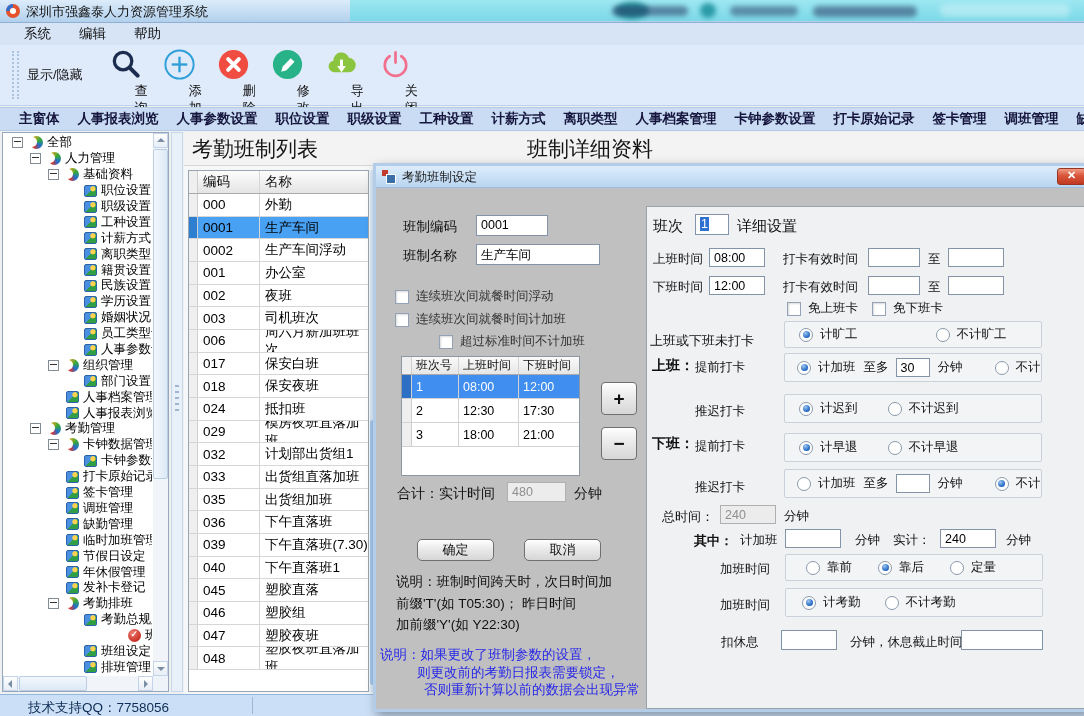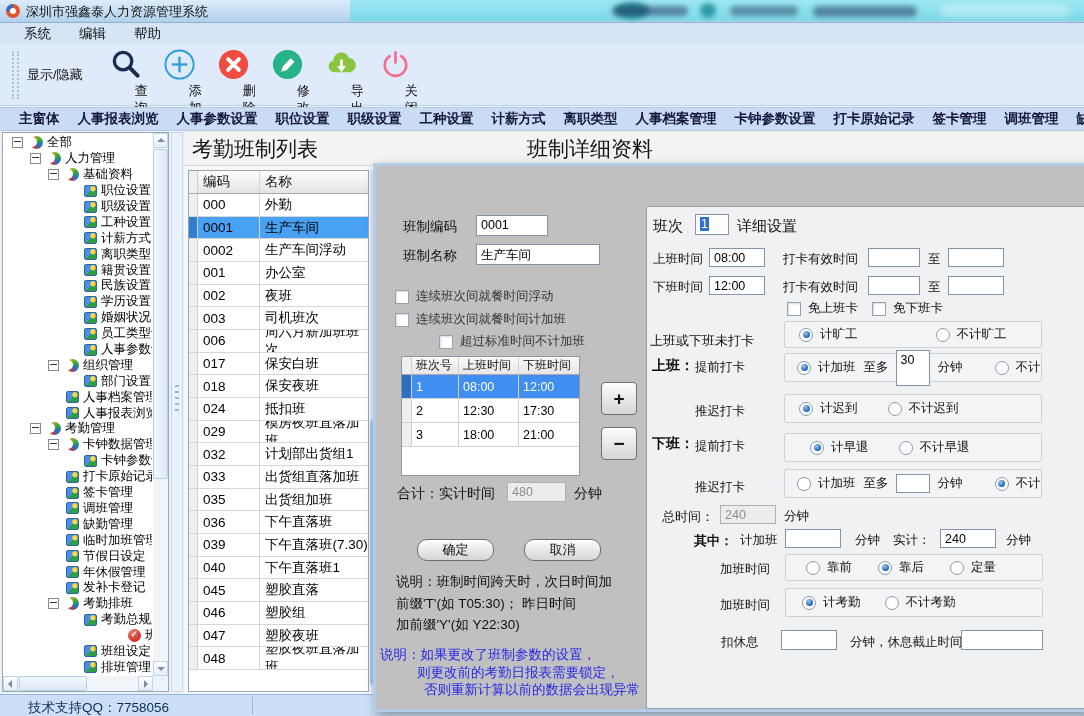--- a/index.html
+++ b/index.html
@@ -142,21 +142,21 @@
          flex:none;position:relative;display:inline-block;}
   .radio.on::after{content:"";position:absolute;inset:2.5px;border-radius:50%;
          background:radial-gradient(circle at 35% 30%,#9cc7f0,#1b62c2 72%);}
   .rlabel{font-size:12.5px;color:#111;margin-left:7px;white-space:nowrap;}
   .cbrow{position:absolute;display:flex;align-items:center;}
   .group{position:absolute;display:flex;align-items:center;background:#f2f4f6;
          border:1px solid #cbd1d9;border-radius:2px;box-sizing:border-box;}
 
   .btn{position:absolute;display:flex;align-items:center;justify-content:center;font-size:13px;
        color:#111;background:linear-gradient(#fefefe,#e9e9e9 48%,#d6d6d6);
-       border:1px solid #6f6f6f;border-radius:10px;box-shadow:inset 0 1px 0 #fff;box-sizing:border-box;}
+       border:1px solid #6f6f6f;border-radius:5px;box-shadow:inset 0 1px 0 #fff;box-sizing:border-box;}
   .btn.sq{font-size:19px;font-weight:bold;border-radius:4px;}
 
   
   #dgrid{position:absolute;left:25px;top:190px;width:179px;height:120px;background:#fff;
          border:1px solid #8d98a5;box-sizing:border-box;overflow:hidden;}
   .ghead{display:flex;height:17px;background:linear-gradient(#fafafa,#e6e6e6);
          border-bottom:1px solid #aaa;font-size:12px;color:#111;align-items:center;}
   .gstub{width:9px;height:100%;background:#efefef;border-right:1px solid #cfcfcf;flex:none;}
   .gc1{width:47px;padding-left:4px;border-right:1px solid #d2d2d2;height:100%;
        display:flex;align-items:center;box-sizing:border-box;}
@@ -601,20 +601,25 @@
         </div>
     </div>
   </div>
 
   <div id="statusbar">
     <span class="stext">技术支持QQ：7758056</span>
     <span class="ssep"></span>
   </div>
 
   <div id="dialog">
+    <div id="dtitlebar">
+      <span id="dicon"></span>
+      <span id="dtitle">考勤班制设定</span>
+      <span id="dclose"></span>
+    </div>
 
     <span class="flabel md" style="left:27px;top:52px;">班制编码</span>
     <div class="input" style="left:100px;top:49px;width:72px;height:21px;">0001</div>
     <span class="flabel md" style="left:27px;top:81px;">班制名称</span>
     <div class="input" style="left:100px;top:78px;width:124px;height:21px;">生产车间</div>
 
     <div class="cbrow" style="left:19px;top:122px;">
       <span class="checkbox"></span>
       <span class="rlabel" style="color:#333;">连续班次间就餐时间浮动</span>
     </div>
@@ -710,37 +715,37 @@
         <span class="radio" style="margin-left:78px;"></span>
         <span class="rlabel">不计旷工</span>
       </div>
 
       <span class="flabel b" style="left:5px;top:150px;font-size:14px;">上班：</span>
       <span class="flabel" style="left:48px;top:152px;">提前打卡</span>
       <div class="group" style="left:137px;top:146px;width:258px;height:29px;padding-left:12px;">
         <span class="radio on"></span>
         <span class="rlabel">计加班</span>
         <span class="rlabel" style="margin-left:8px;">至多</span>
-        <div class="input" style="position:static;width:34px;height:36px;margin-left:7px;">30</div>
+        <div class="input" style="position:static;width:34px;height:19px;margin-left:7px;">30</div>
         <span class="rlabel" style="margin-left:8px;">分钟</span>
         <span class="radio" style="margin-left:32px;"></span>
         <span class="rlabel">不计</span>
       </div>
 
       <span class="flabel" style="left:48px;top:196px;">推迟打卡</span>
       <div class="group" style="left:137px;top:187px;width:258px;height:29px;padding-left:14px;">
         <span class="radio on"></span>
         <span class="rlabel">计迟到</span>
         <span class="radio" style="margin-left:30px;"></span>
         <span class="rlabel">不计迟到</span>
       </div>
 
       <span class="flabel b" style="left:5px;top:228px;font-size:14px;">下班：</span>
       <span class="flabel" style="left:48px;top:231px;">提前打卡</span>
-      <div class="group" style="left:137px;top:226px;width:258px;height:29px;padding-left:25px;">
+      <div class="group" style="left:137px;top:226px;width:258px;height:29px;padding-left:14px;">
         <span class="radio on"></span>
         <span class="rlabel">计早退</span>
         <span class="radio" style="margin-left:30px;"></span>
         <span class="rlabel">不计早退</span>
       </div>
 
       <span class="flabel" style="left:48px;top:272px;">推迟打卡</span>
       <div class="group" style="left:137px;top:262px;width:258px;height:29px;padding-left:12px;">
         <span class="radio"></span>
         <span class="rlabel">计加班</span>

